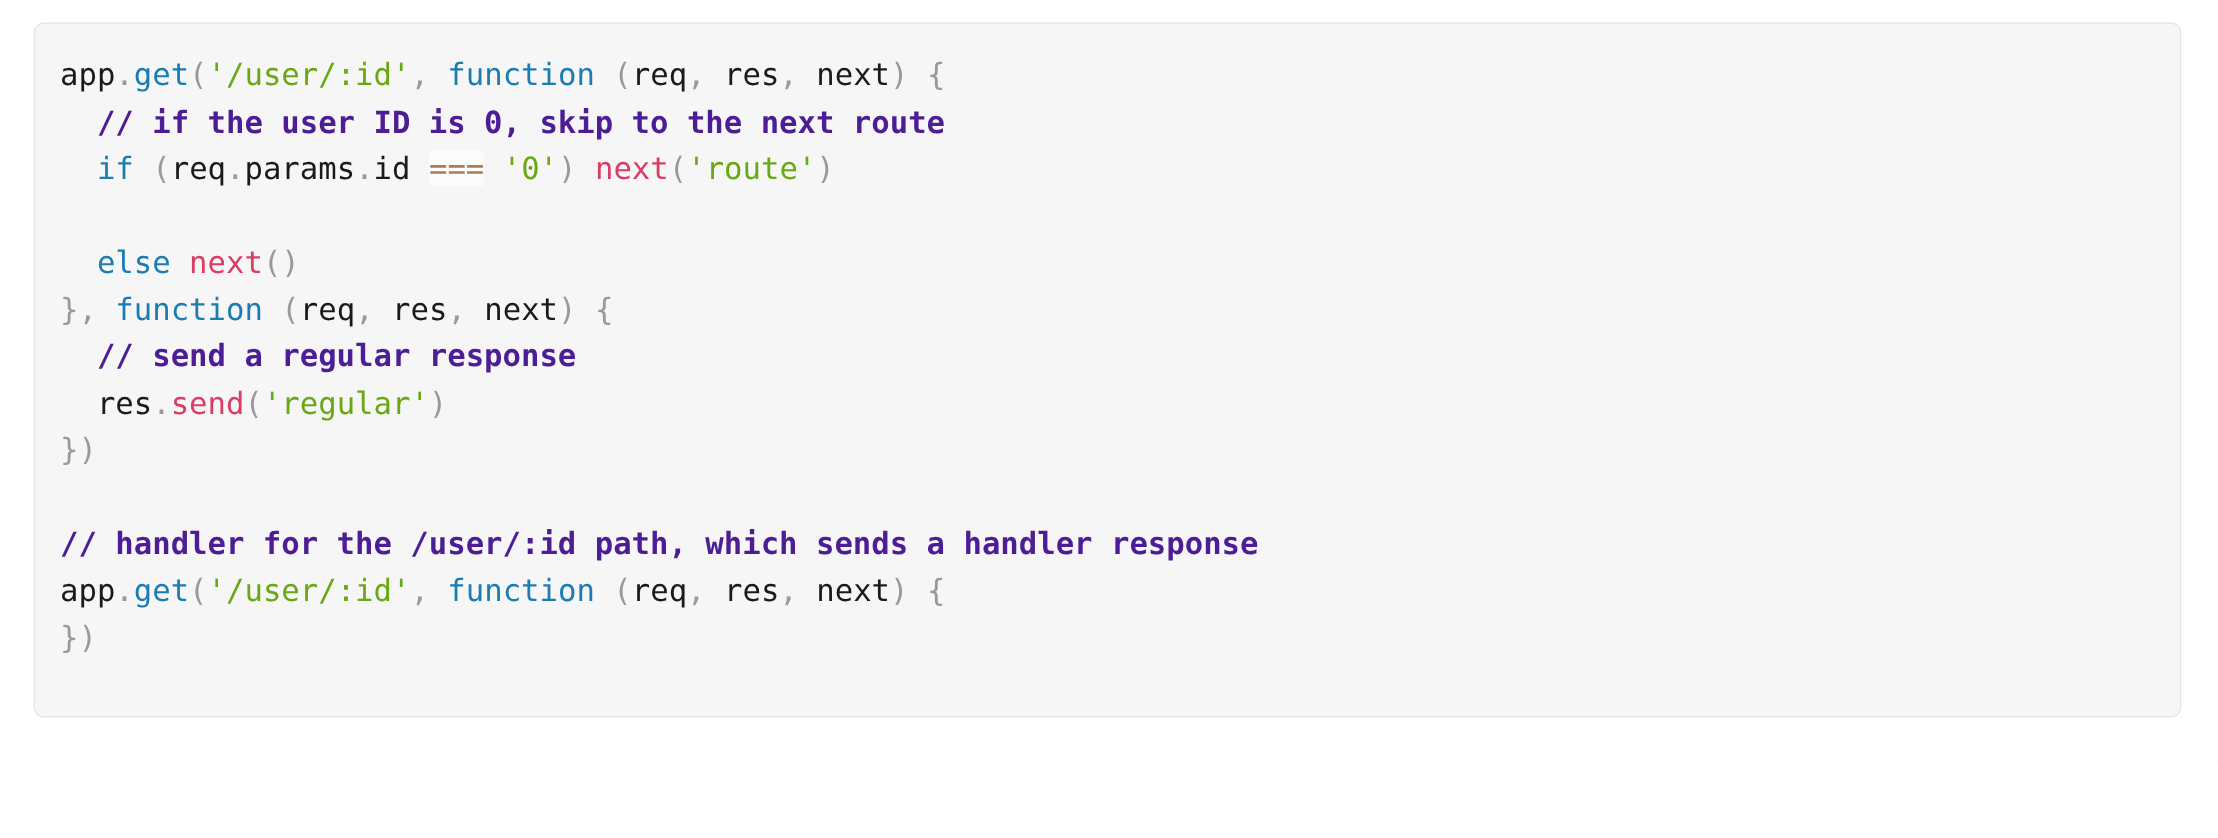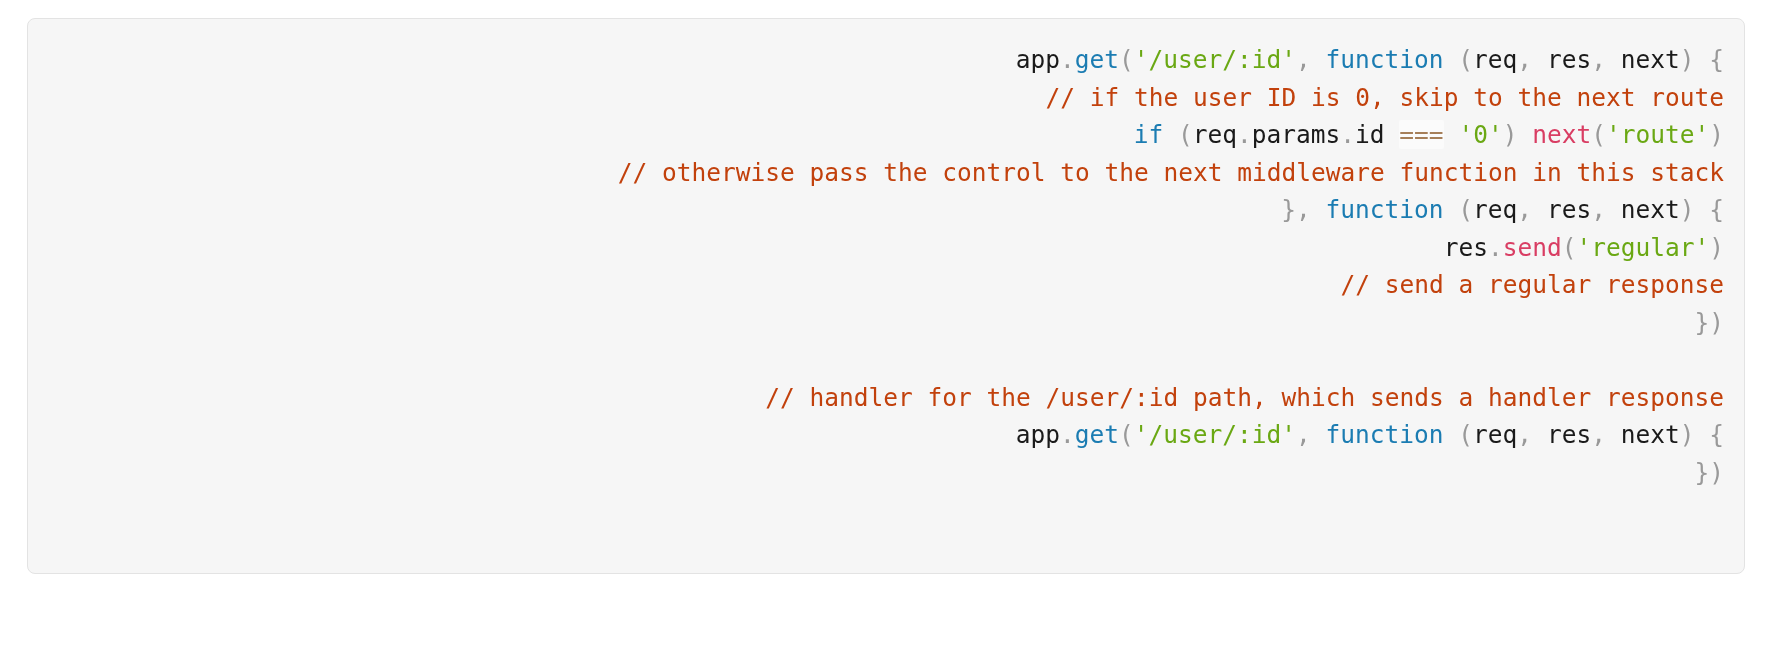--- a/index.html
+++ b/index.html
@@ -35,49 +35,49 @@
   }
 
   .code-line {
     font-family: "DejaVu Sans Mono", "Liberation Mono", monospace;
     font-size: 24.5px;
     line-height: 37.5px;
     white-space: pre;
     color: #222222;
     letter-spacing: 0px;
     height: 37.5px;
-    text-align: right;
   }
 
   
   .tok-plain    { color: #1a1a1a; }
   .tok-punct    { color: #999999; }
   .tok-dot      { color: #999999; }
   .tok-func     { color: #1b7cb2; }   
   .tok-keyword  { color: #1b7cb2; }   
   .tok-method   { color: #d93d63; }   
   .tok-string   { color: #6aa813; }   
-  .tok-comment  { color: #c2410c; }   
+  .tok-comment  { color: #4c1d95; font-weight: bold; }   
   .tok-operator {
     color: #a67f59;
     background: #fbfbfb;
     border-radius: 2px;
   }
 </style>
 </head>
 <body>
 
 <div id="code-block">
   <div class="code-lines" id="code-lines">
       <div class="code-line"><span class="tok-plain">app</span><span class="tok-dot">.</span><span class="tok-func">get</span><span class="tok-punct">(</span><span class="tok-string">'/user/:id'</span><span class="tok-punct">,</span><span class="tok-plain"> </span><span class="tok-keyword">function</span><span class="tok-plain"> </span><span class="tok-punct">(</span><span class="tok-plain">req</span><span class="tok-punct">,</span><span class="tok-plain"> </span><span class="tok-plain">res</span><span class="tok-punct">,</span><span class="tok-plain"> </span><span class="tok-plain">next</span><span class="tok-punct">)</span><span class="tok-plain"> </span><span class="tok-punct">{</span></div>
       <div class="code-line"><span class="tok-plain">  </span><span class="tok-comment">// if the user ID is 0, skip to the next route</span></div>
       <div class="code-line"><span class="tok-plain">  </span><span class="tok-keyword">if</span><span class="tok-plain"> </span><span class="tok-punct">(</span><span class="tok-plain">req</span><span class="tok-dot">.</span><span class="tok-plain">params</span><span class="tok-dot">.</span><span class="tok-plain">id</span><span class="tok-plain"> </span><span class="tok-operator">===</span><span class="tok-plain"> </span><span class="tok-string">'0'</span><span class="tok-punct">)</span><span class="tok-plain"> </span><span class="tok-method">next</span><span class="tok-punct">(</span><span class="tok-string">'route'</span><span class="tok-punct">)</span></div>
-      <div class="code-line"><span class="tok-plain">  </span><span class="tok-comment">// otherwise pass the control to the next middleware function in this stack</span></div>
+      <div class="code-line"><span class="tok-plain">  </span></div>
+      <div class="code-line"><span class="tok-plain">  </span><span class="tok-keyword">else</span><span class="tok-plain"> </span><span class="tok-method">next</span><span class="tok-punct">(</span><span class="tok-punct">)</span></div>
       <div class="code-line"><span class="tok-punct">}</span><span class="tok-punct">,</span><span class="tok-plain"> </span><span class="tok-keyword">function</span><span class="tok-plain"> </span><span class="tok-punct">(</span><span class="tok-plain">req</span><span class="tok-punct">,</span><span class="tok-plain"> </span><span class="tok-plain">res</span><span class="tok-punct">,</span><span class="tok-plain"> </span><span class="tok-plain">next</span><span class="tok-punct">)</span><span class="tok-plain"> </span><span class="tok-punct">{</span></div>
+      <div class="code-line"><span class="tok-plain">  </span><span class="tok-comment">// send a regular response</span></div>
       <div class="code-line"><span class="tok-plain">  </span><span class="tok-plain">res</span><span class="tok-dot">.</span><span class="tok-method">send</span><span class="tok-punct">(</span><span class="tok-string">'regular'</span><span class="tok-punct">)</span></div>
-      <div class="code-line"><span class="tok-plain">  </span><span class="tok-comment">// send a regular response</span></div>
       <div class="code-line"><span class="tok-punct">}</span><span class="tok-punct">)</span></div>
       <div class="code-line">&nbsp;</div>
       <div class="code-line"><span class="tok-comment">// handler for the /user/:id path, which sends a handler response</span></div>
       <div class="code-line"><span class="tok-plain">app</span><span class="tok-dot">.</span><span class="tok-func">get</span><span class="tok-punct">(</span><span class="tok-string">'/user/:id'</span><span class="tok-punct">,</span><span class="tok-plain"> </span><span class="tok-keyword">function</span><span class="tok-plain"> </span><span class="tok-punct">(</span><span class="tok-plain">req</span><span class="tok-punct">,</span><span class="tok-plain"> </span><span class="tok-plain">res</span><span class="tok-punct">,</span><span class="tok-plain"> </span><span class="tok-plain">next</span><span class="tok-punct">)</span><span class="tok-plain"> </span><span class="tok-punct">{</span></div>
       <div class="code-line"><span class="tok-punct">}</span><span class="tok-punct">)</span></div>
     </div>
 </div>
 
 </body></html>

